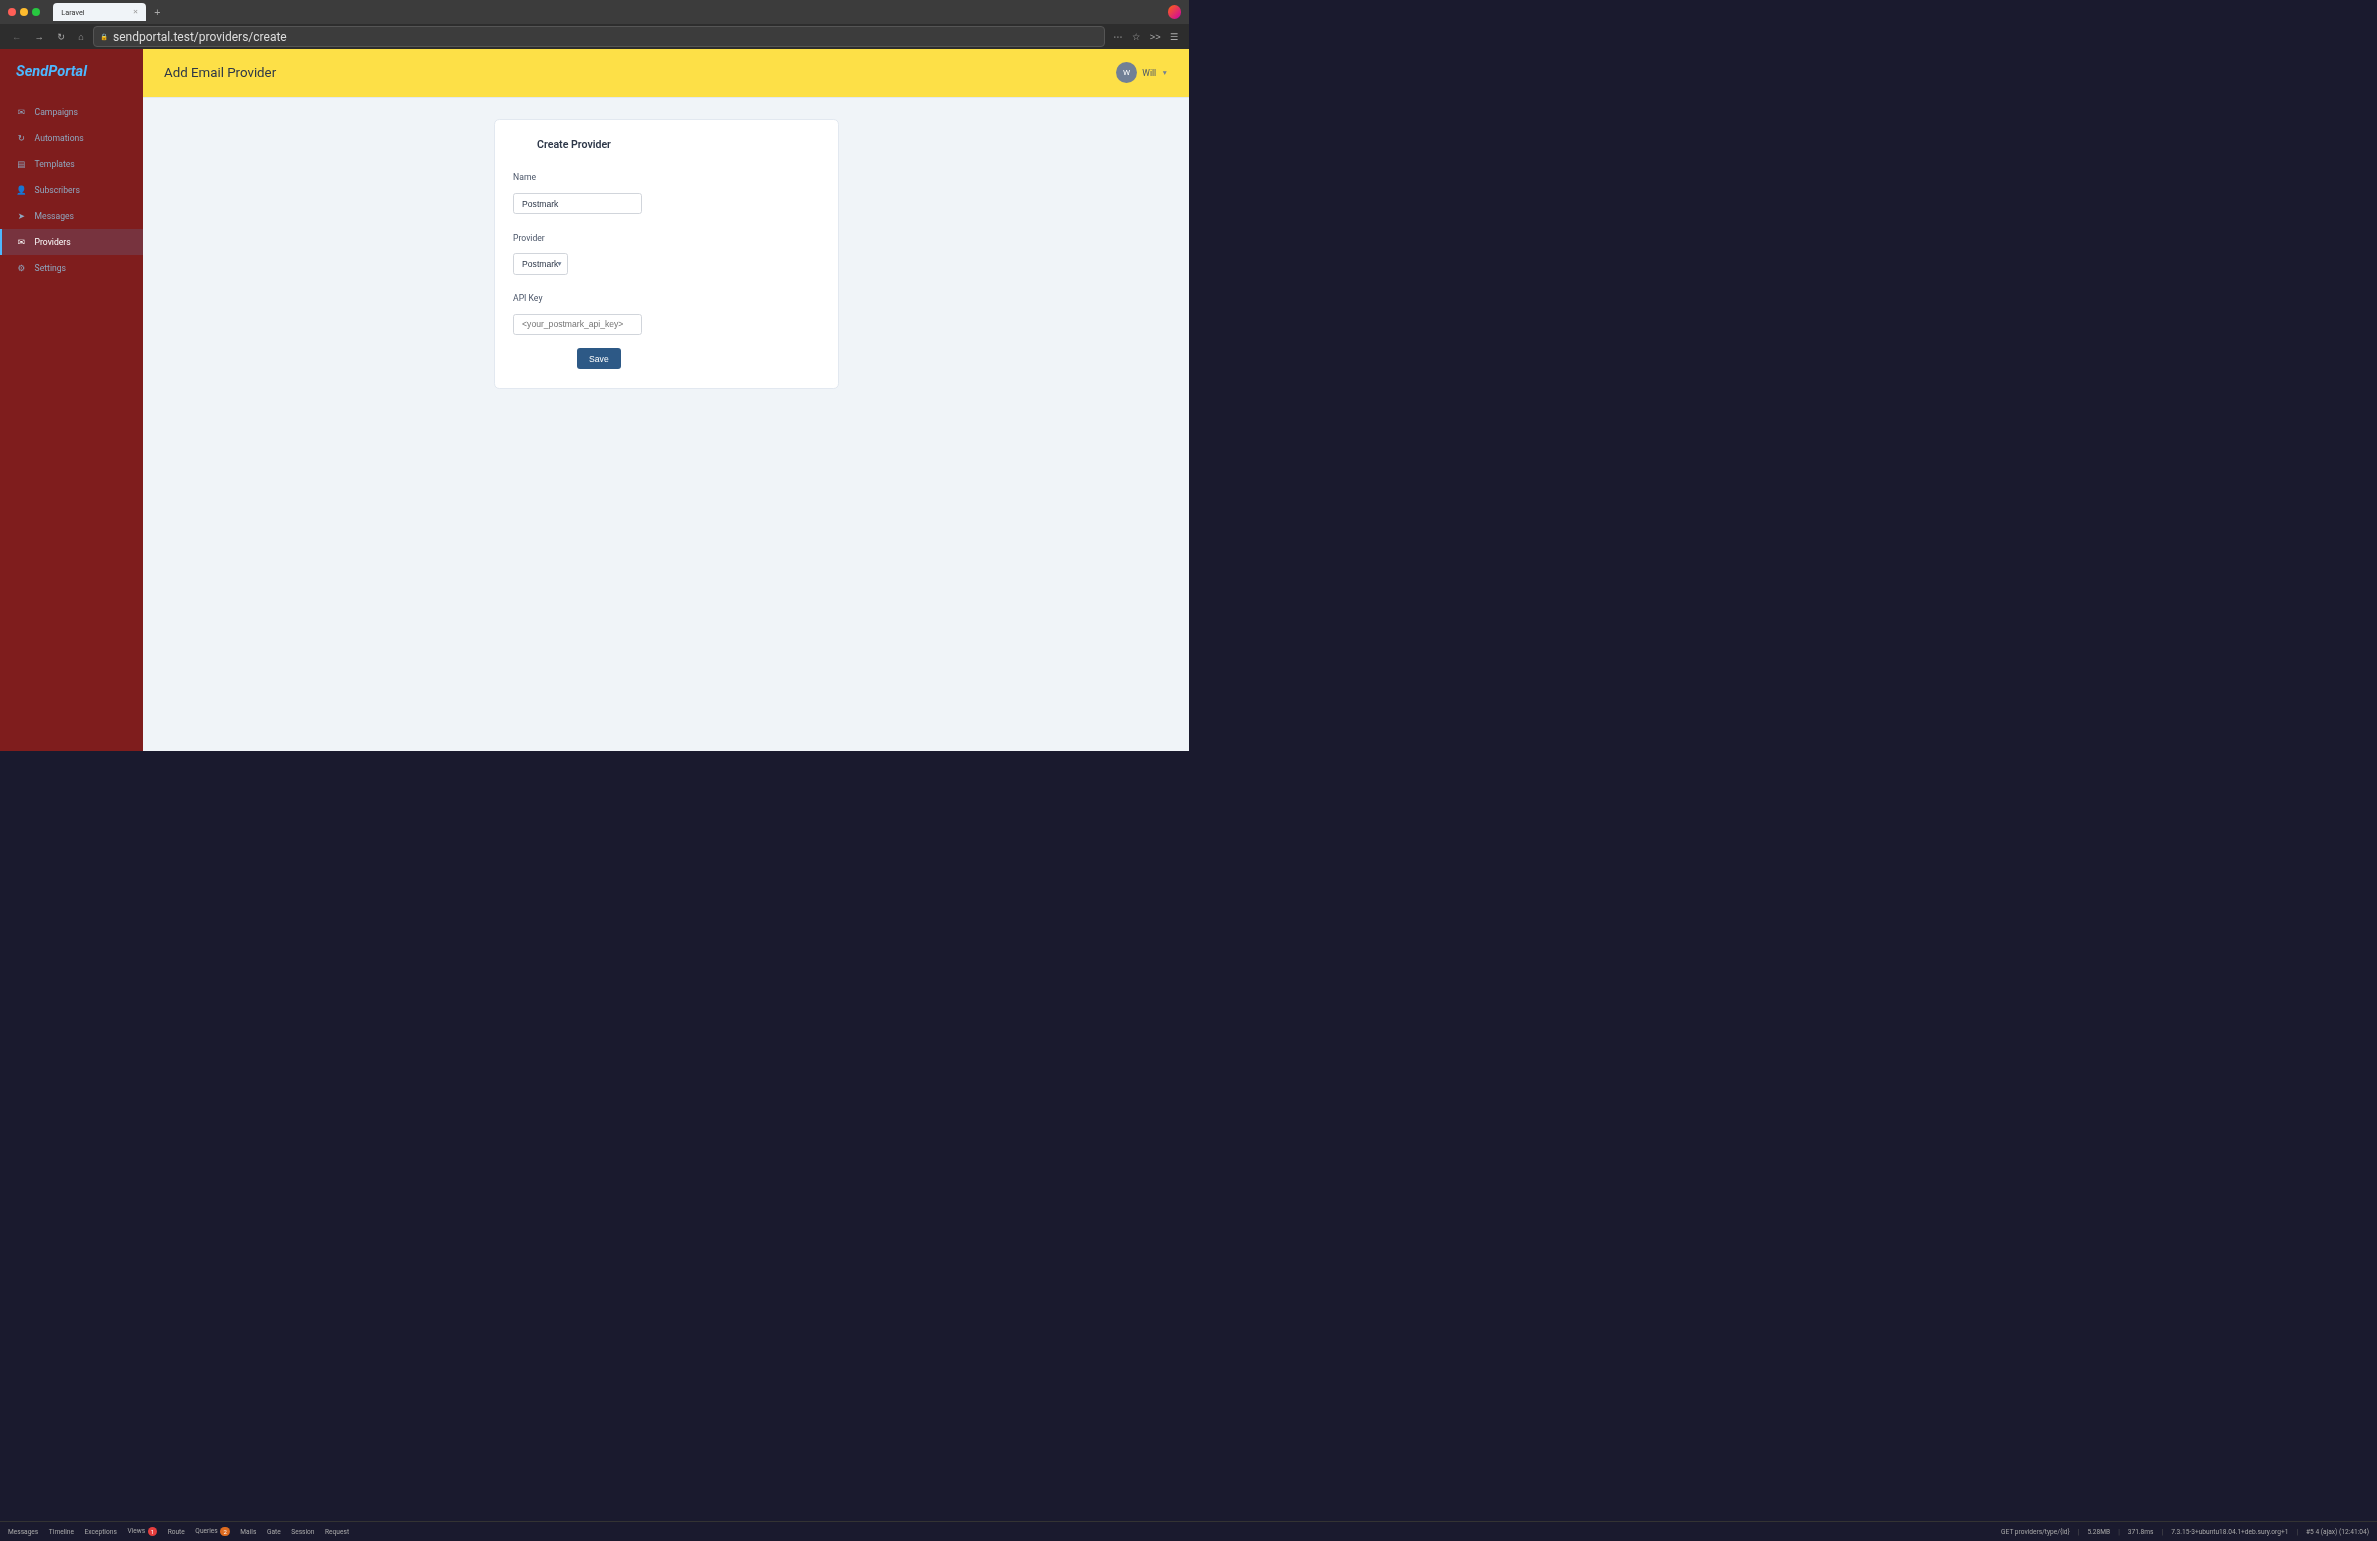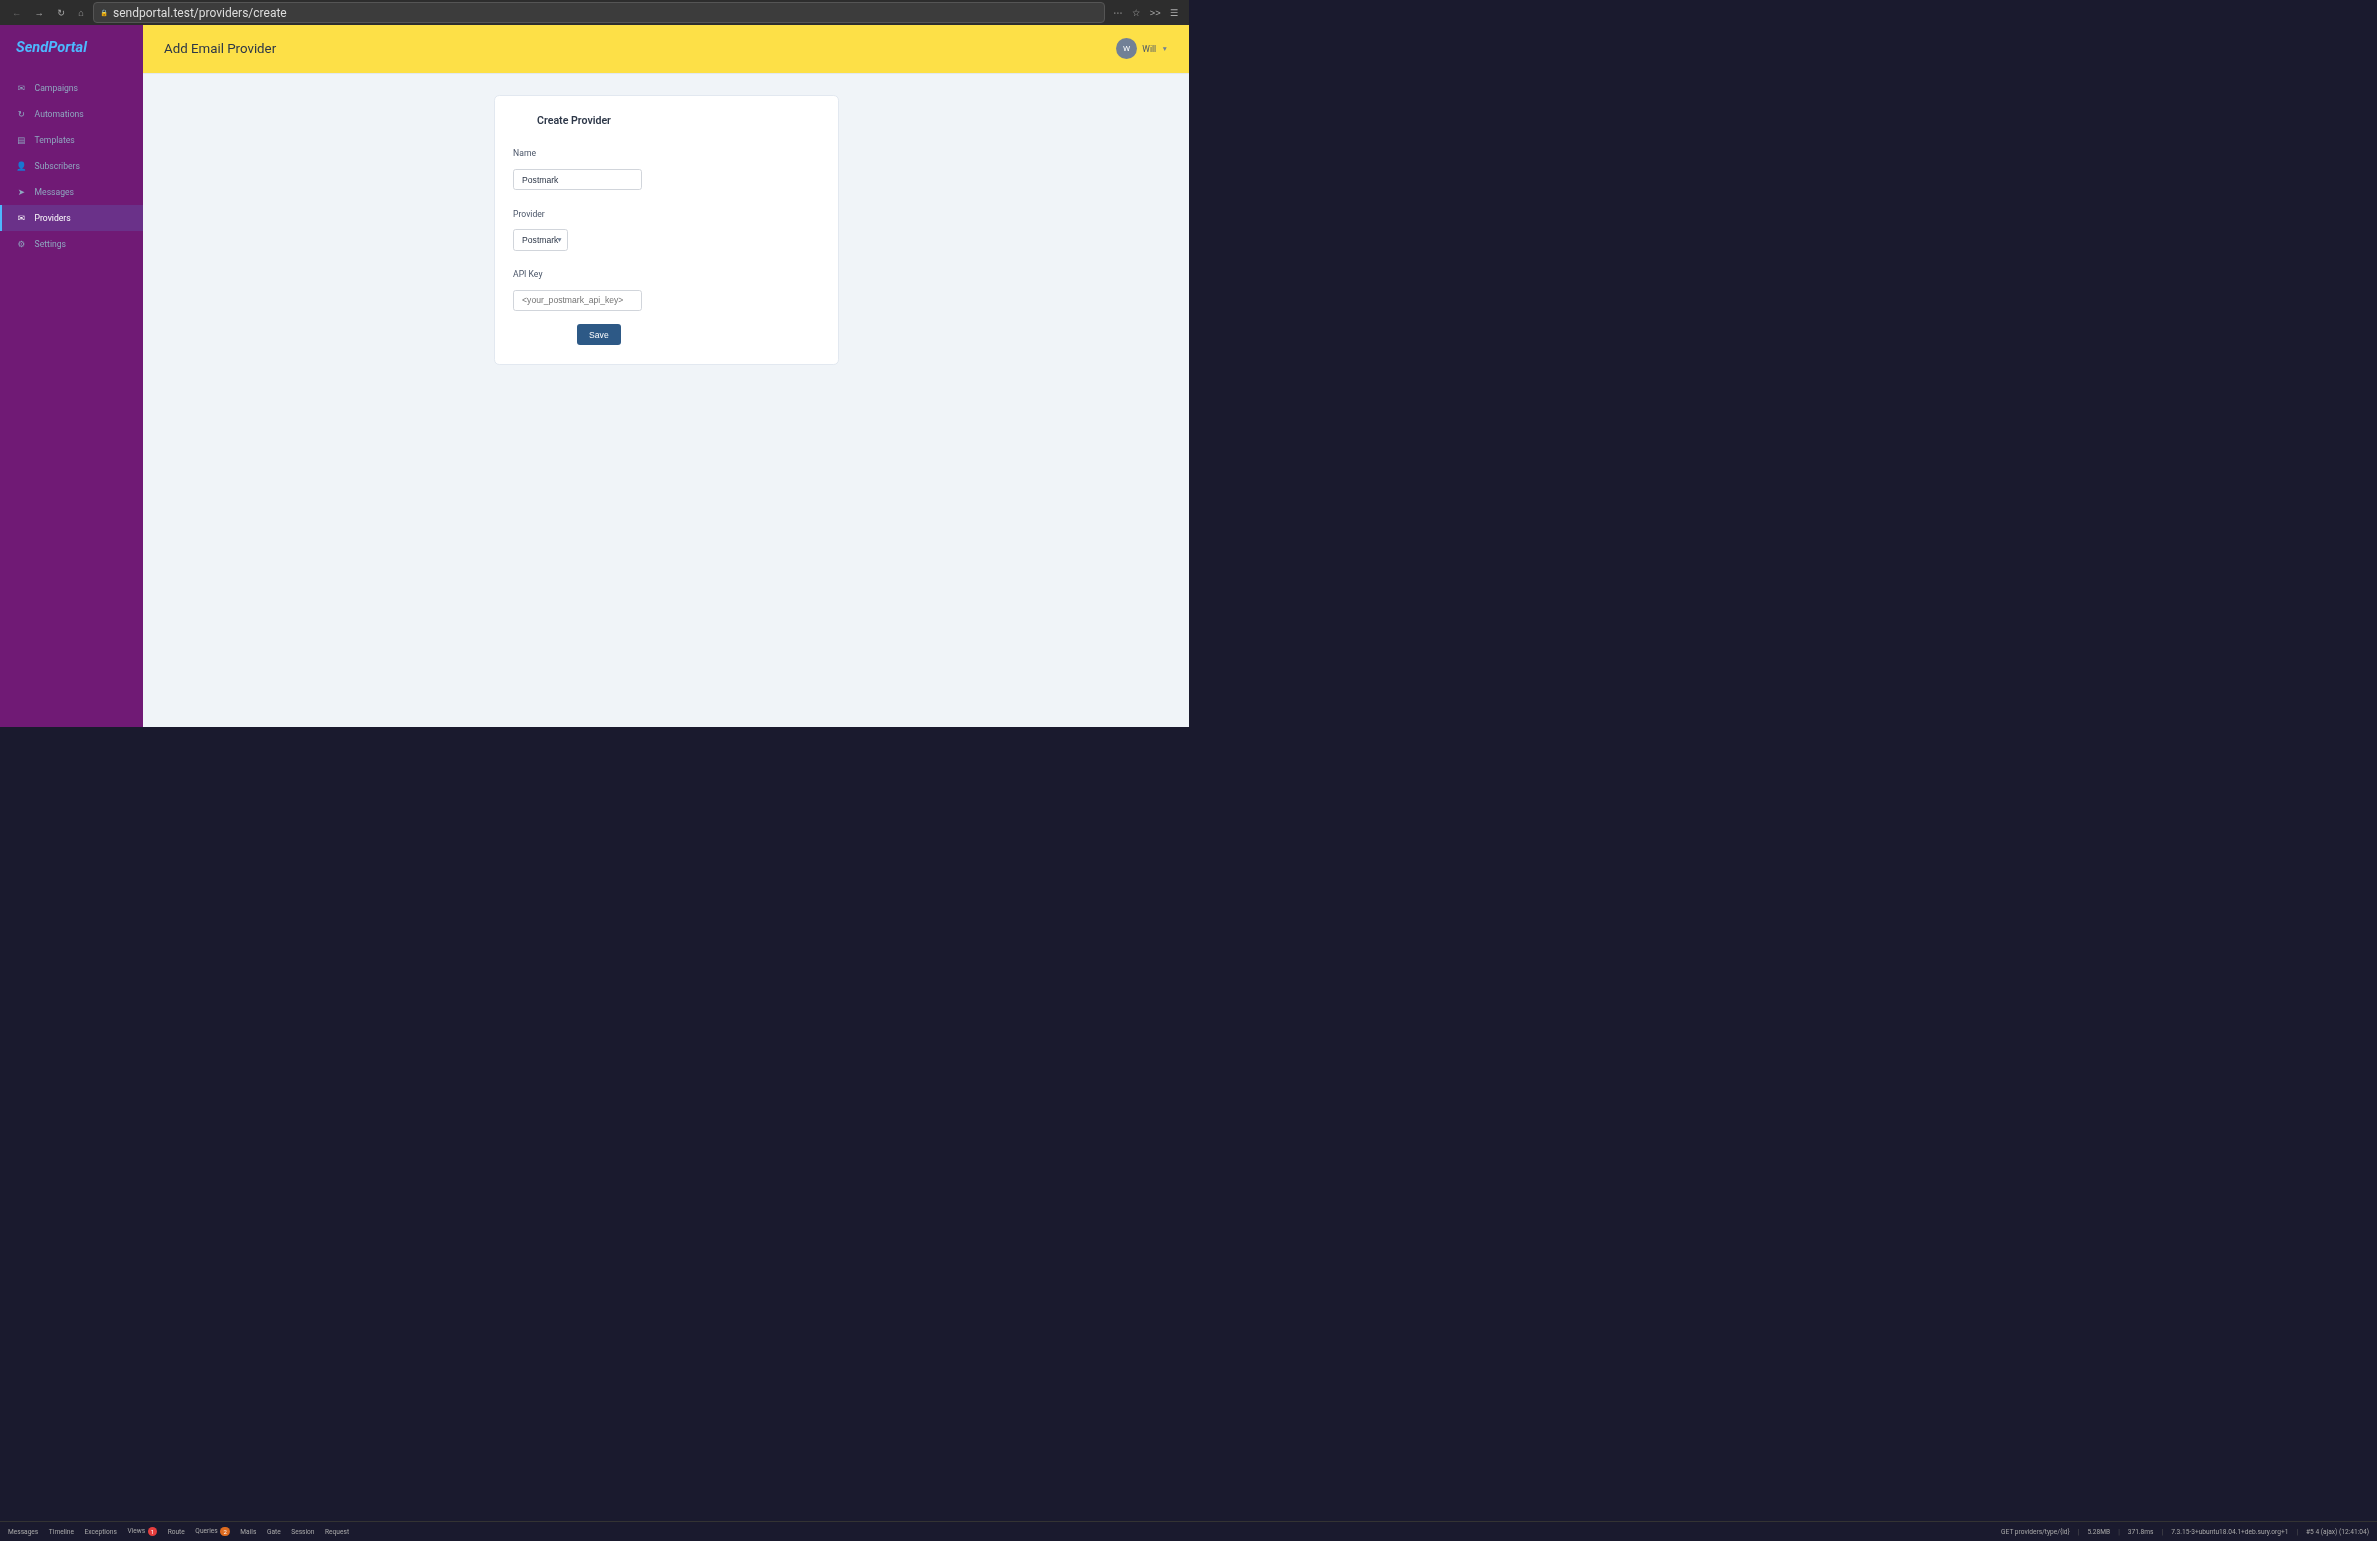--- a/index.html
+++ b/index.html
@@ -26,21 +26,21 @@
     .address-bar-icon { color: #aaa; font-size: 6.6px; }
     .address-bar-url { color: #ddd; font-size: 12px; }
     .toolbar-right { display: flex; gap: 4px; align-items: center; }
     .toolbar-icon-btn { background: none; border: none; color: #aaa; font-size: 9.3px; cursor: pointer; padding: 2.7px; }
     .firefox-icon { width: 13.3px; height: 13.3px; background: linear-gradient(135deg, #ff6611, #cc00aa); border-radius: 50%; }
 
     
     .app-container { display: flex; width: 100%; height: calc(100% - 49px - 20px); background: #f0f4f8; }
 
     
-    .sidebar { width: 143px; background: #701a75; flex-shrink: 0; display: flex; flex-direction: column; height: 100%; }
+    .sidebar { width: 143px; background: #7f1d1d; flex-shrink: 0; display: flex; flex-direction: column; height: 100%; }
     .sidebar-logo { padding: 13.3px 16px; }
     .sidebar-logo-text { font-size: 14.6px; font-weight: 700; color: #4db8ff; font-style: italic; }
     .sidebar-nav { display: flex; flex-direction: column; padding-top: 5.3px; }
     .sidebar-item { display: flex; align-items: center; gap: 8px; padding: 8px 16px; color: #8fa8c0; font-size: 8.6px; cursor: pointer; text-decoration: none; transition: all 0.2s; }
     .sidebar-item.active { color: #fff; background: rgba(77, 184, 255, 0.15); border-left: 2px solid #4db8ff; padding-left: 14px; }
     .sidebar-icon { width: 10.6px; text-align: center; font-size: 8.6px; }
 
     
     .main-content { flex: 1; overflow-y: auto; background: #f0f4f8; }
     .page-header { background: #fde047; padding: 13.3px 21px; border-bottom: 0.7px solid #e2e8f0; display: flex; align-items: center; justify-content: space-between; }
@@ -71,20 +71,37 @@
     .debug-item { display: flex; align-items: center; gap: 2.7px; cursor: pointer; }
     .debug-badge { background: #e53e3e; color: #fff; border-radius: 50%; width: 9.3px; height: 9.3px; display: flex; align-items: center; justify-content: center; font-size: 6px; }
     .debug-badge-orange { background: #dd6b20; }
     .debug-right { margin-left: auto; display: flex; align-items: center; gap: 8px; font-size: 6.6px; }
     .debug-separator { color: #555; }
   </style>
 </head>
 <body>
 
 <div class="browser-chrome">
+  <div class="browser-titlebar">
+    <div class="traffic-lights">
+      <div class="traffic-light tl-red"></div>
+      <div class="traffic-light tl-yellow"></div>
+      <div class="traffic-light tl-green"></div>
+    </div>
+    <div class="tab-bar">
+      <div class="tab active">
+        <span>Laravel</span>
+        <span class="tab-close">✕</span>
+      </div>
+      <button class="tab-add">+</button>
+    </div>
+    <div style="margin-left:auto;">
+      <div class="firefox-icon"></div>
+    </div>
+  </div>
   <div class="browser-toolbar">
     <button class="nav-btn disabled">←</button>
     <button class="nav-btn">→</button>
     <button class="nav-btn">↻</button>
     <button class="nav-btn">⌂</button>
     <div class="address-bar">
       <span class="address-bar-icon">🔒</span>
       <span class="address-bar-url">sendportal.test/providers/create</span>
     </div>
     <div class="toolbar-right">

